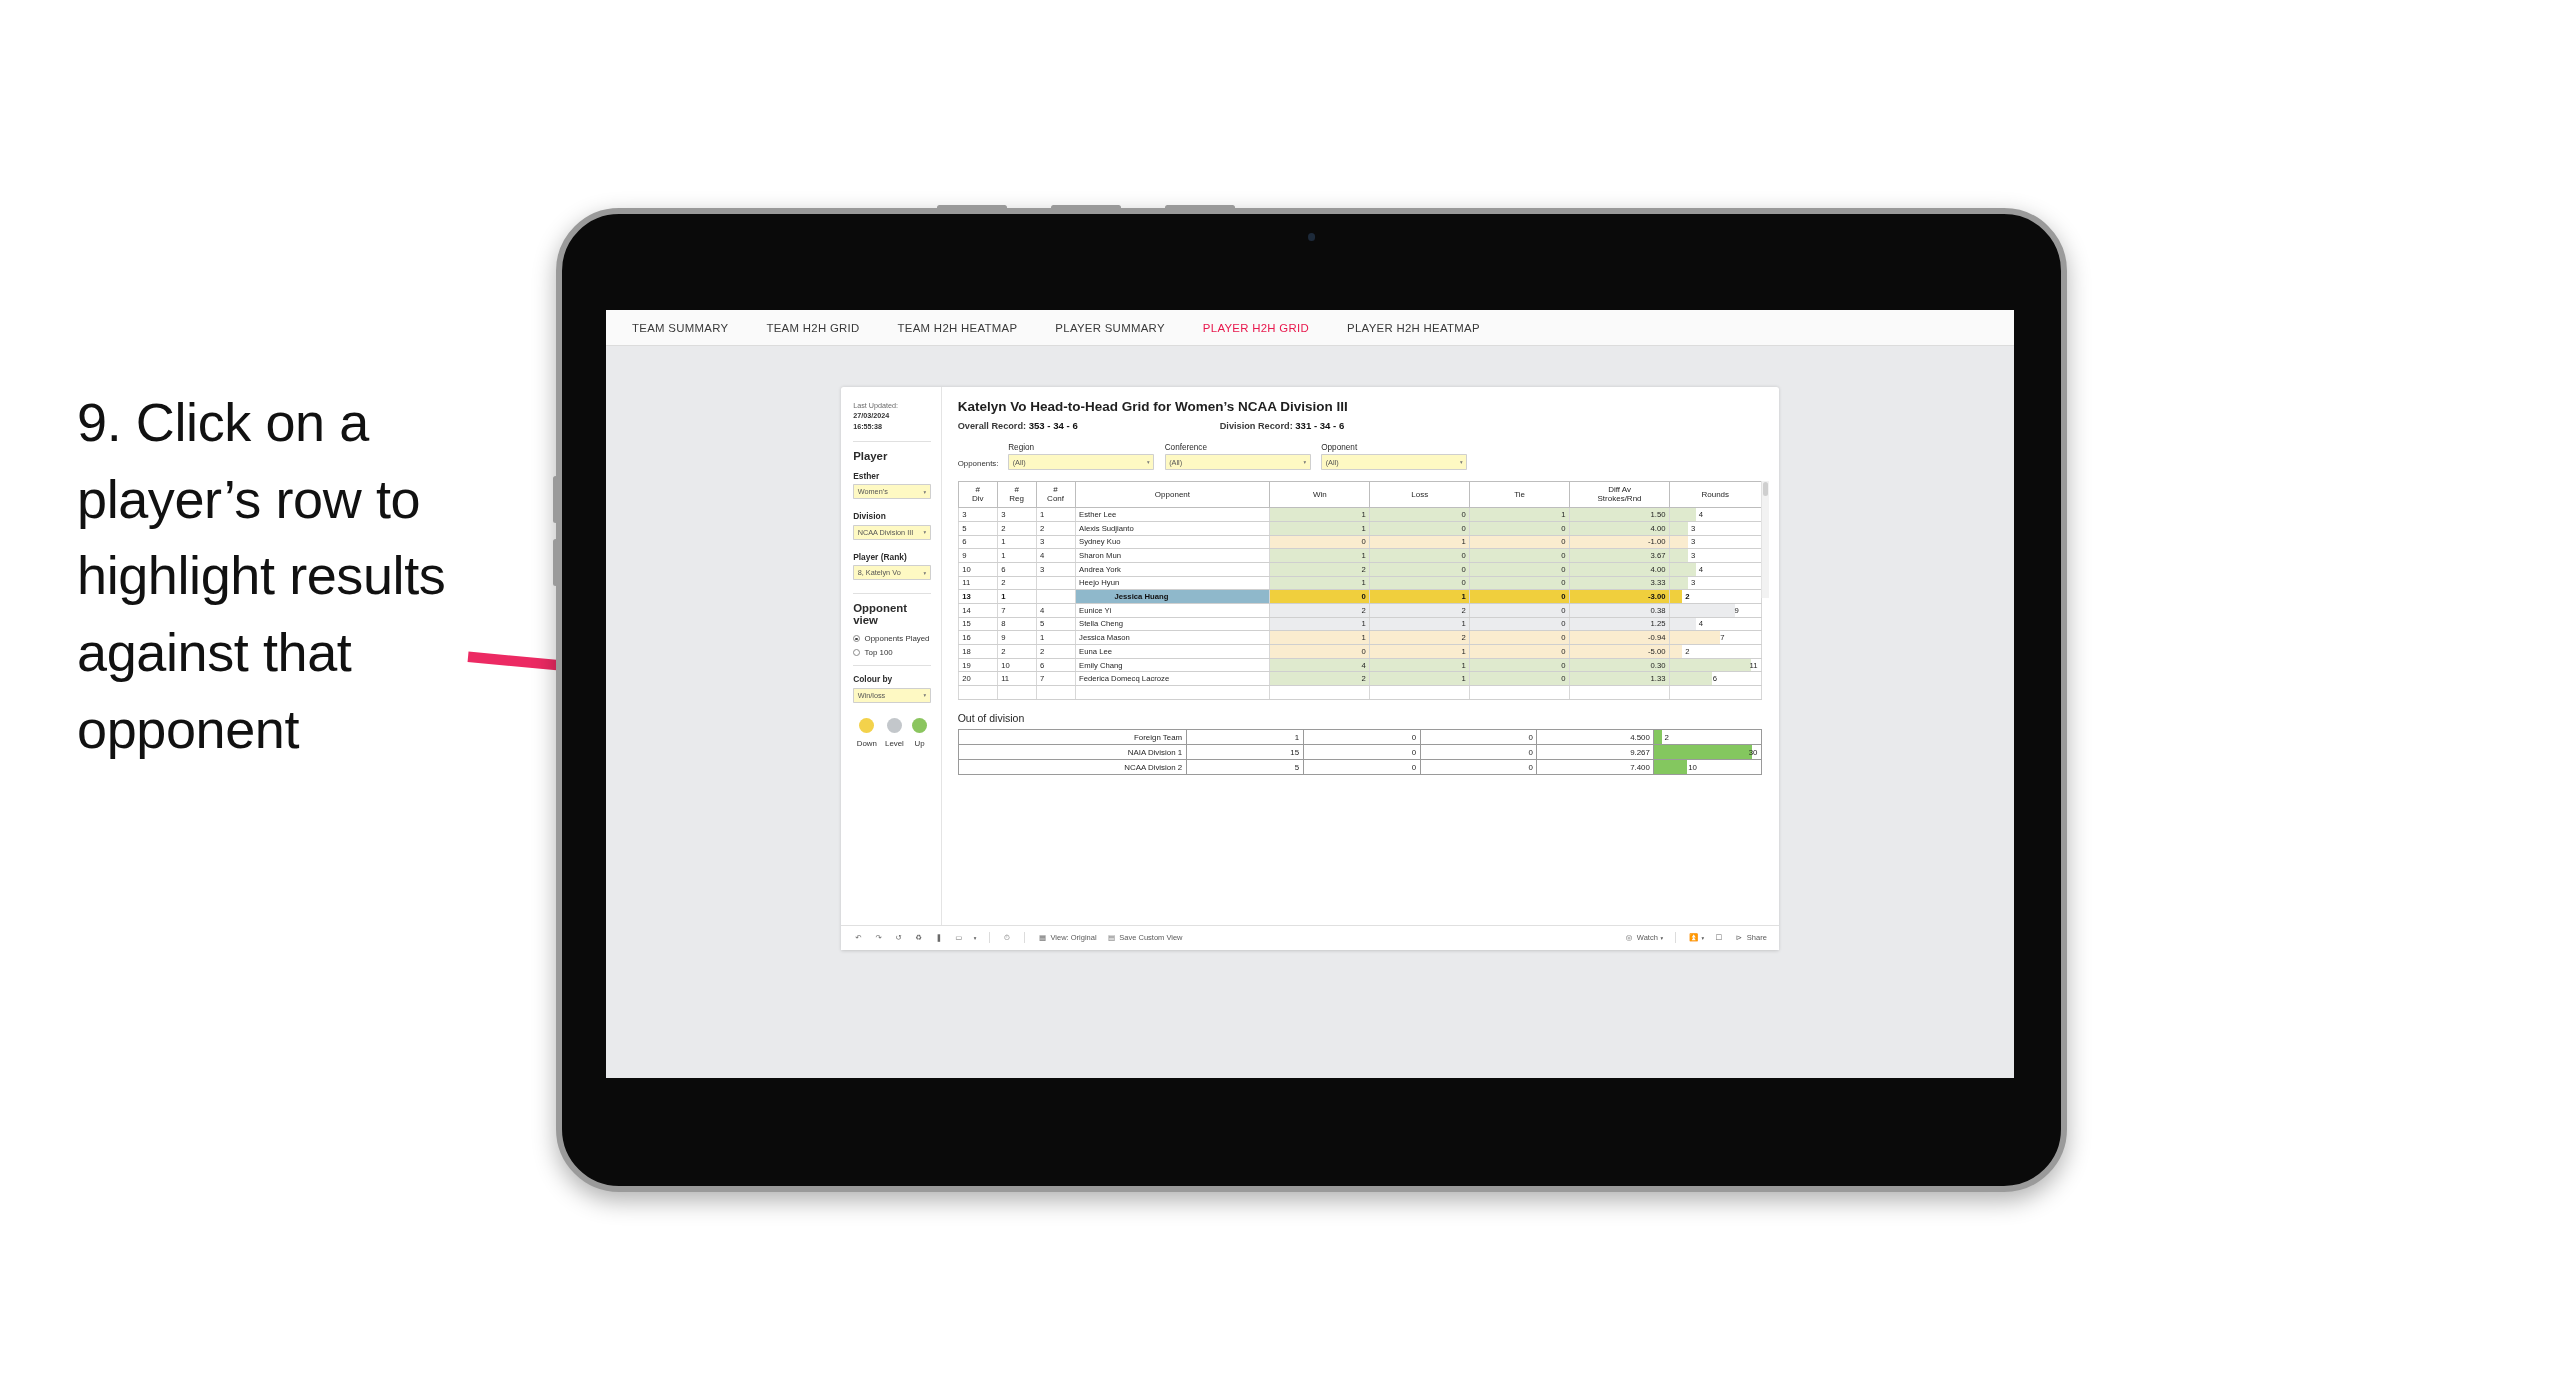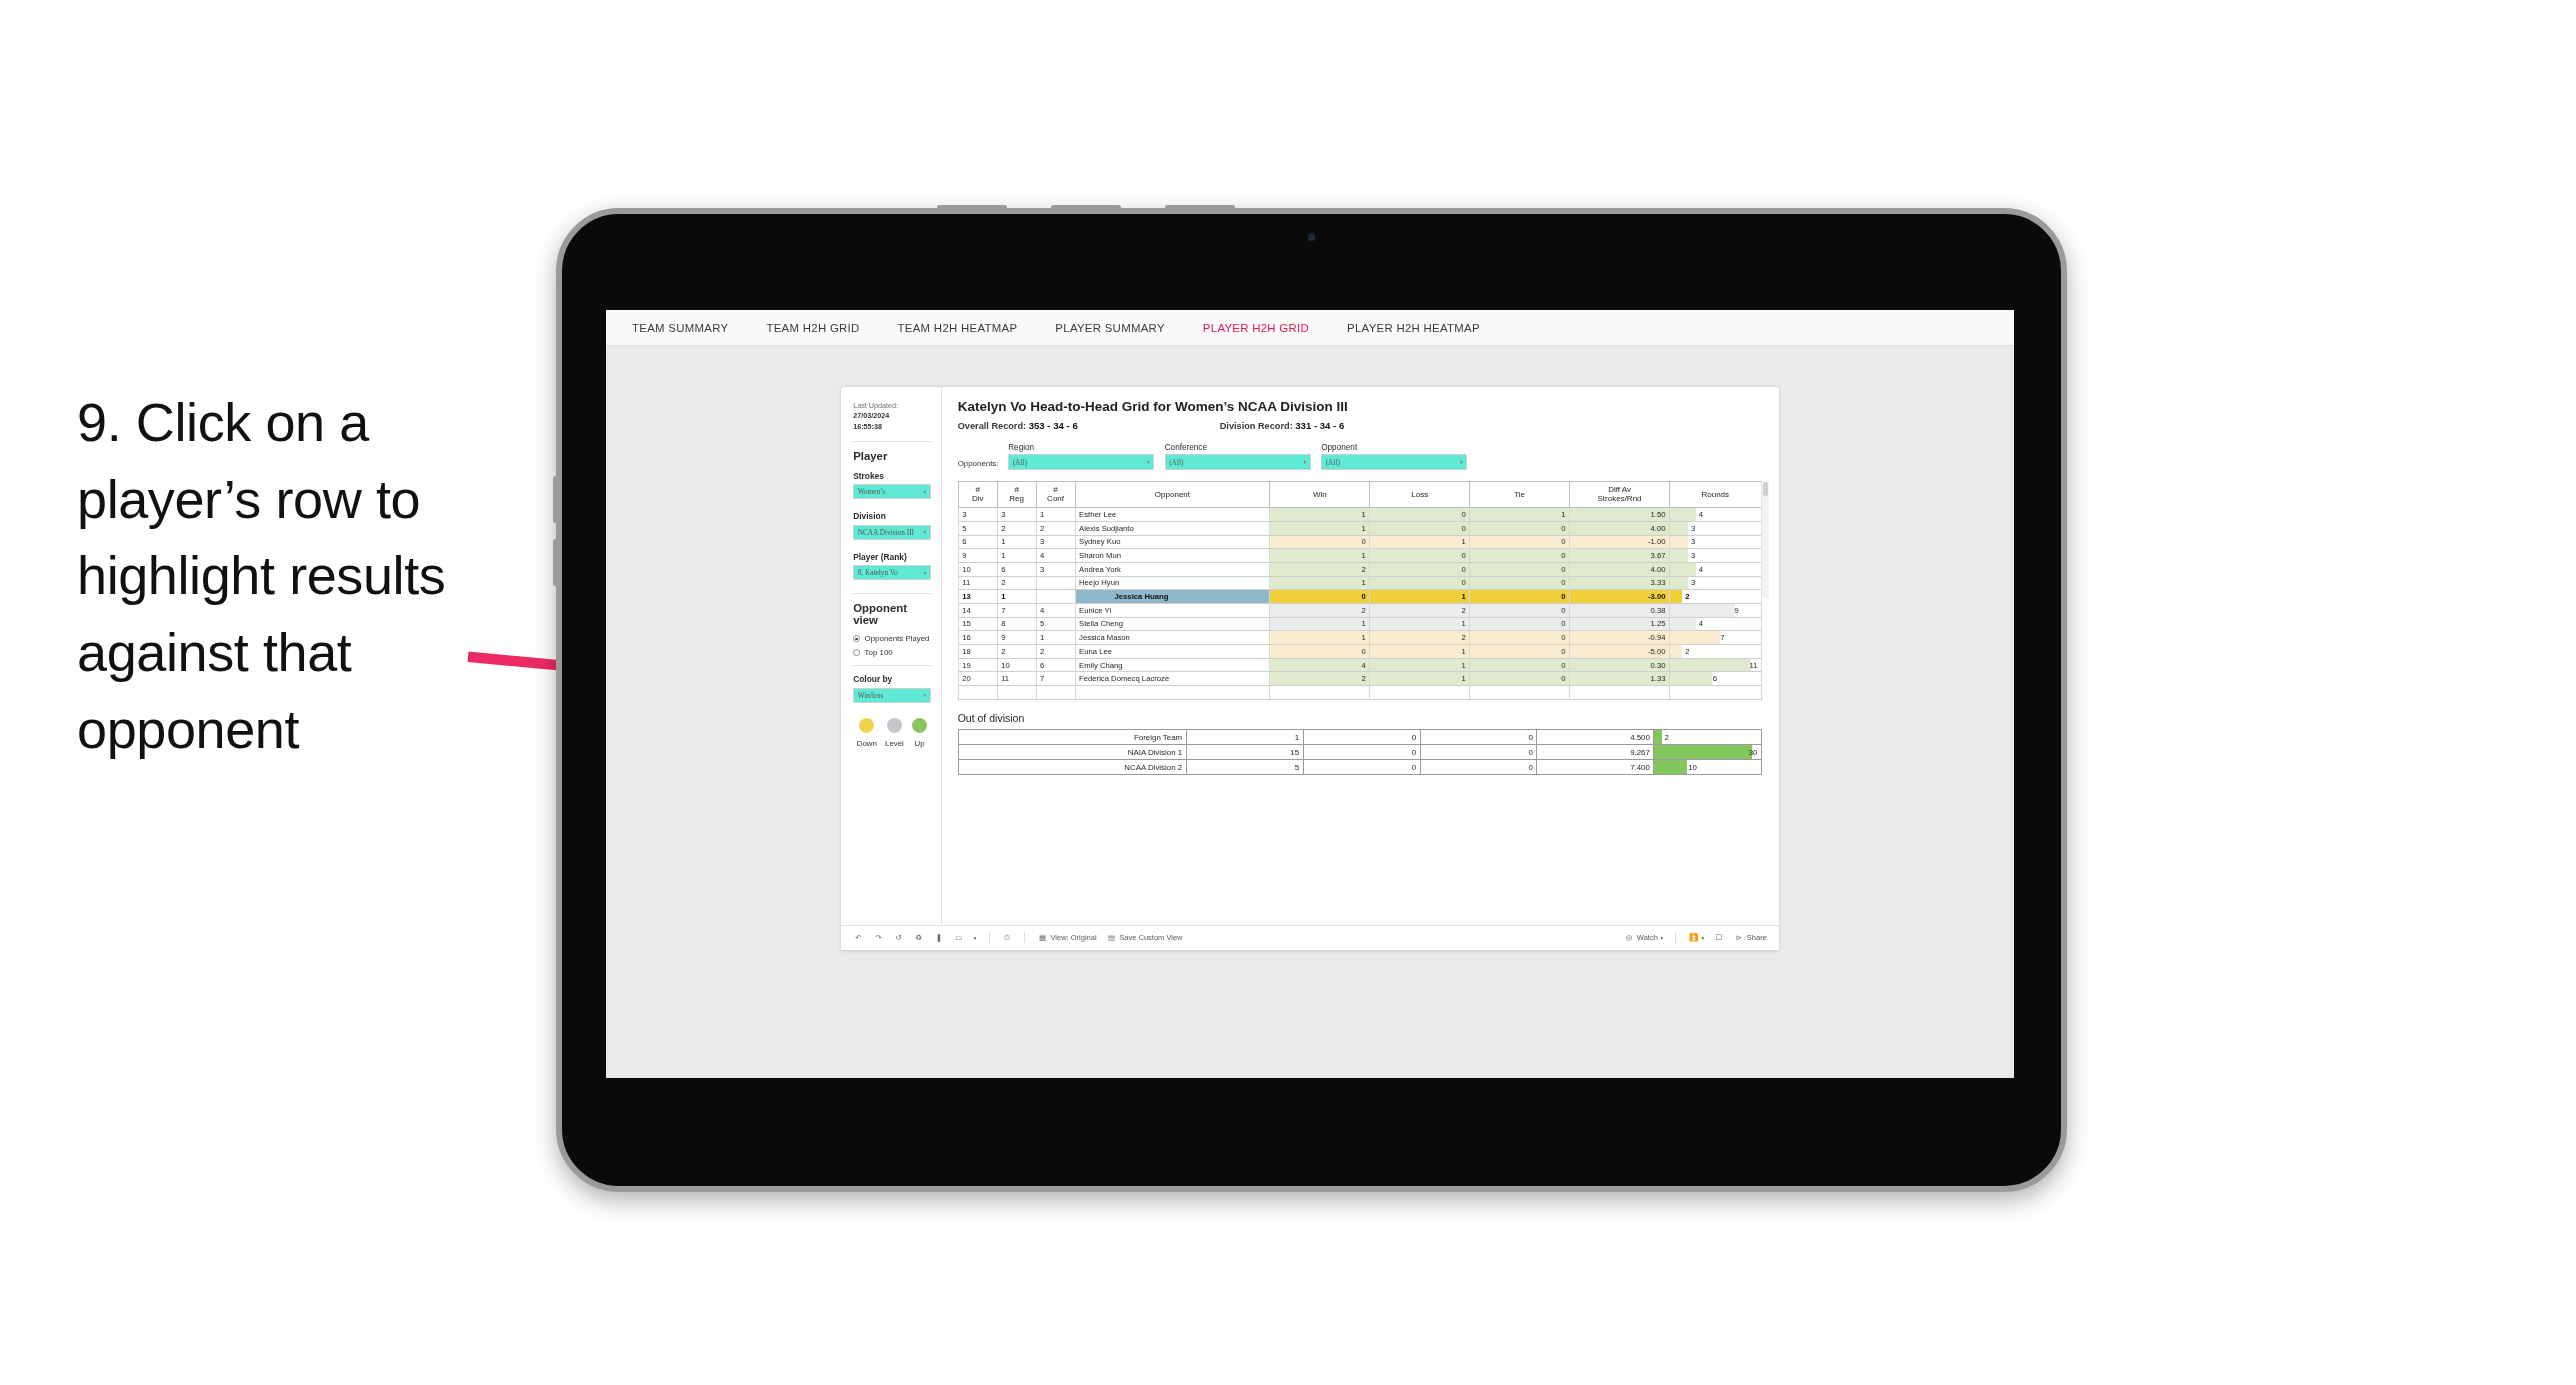--- a/index.html
+++ b/index.html
@@ -67,22 +67,22 @@
   .viz-body{display:flex;flex:1;min-height:0;}
   
   .side{width:101px;border-right:0.9px solid #e4e4e4;padding:14px 10.5px 8.7px 12.2px;box-sizing:border-box;font-size:7.9px;color:#333;}
   .updated{font-size:7.2px;color:#6b6b6b;line-height:1.45;}
   .updated b{color:#333;}
   .hr{border-top:0.9px solid #e0e0e0;margin:8.7px 0 7.9px;}
   .side h3{margin:0 0 8.7px;font-size:11.4px;font-weight:bold;color:#2b2b2b;}
   .fld{margin-bottom:12.2px;}
   .fld label{display:block;font-size:8.4px;font-weight:bold;color:#2b2b2b;margin-bottom:3.5px;}
   .sel{
-    height:13px;border:0.9px solid #cfcfcf;background:#5eead4;border-radius:0.9px;
-    display:flex;align-items:center;padding:0 3.5px;font-size:7.3px;color:#555;position:relative;font-family:Liberation Serif, serif;
+    height:13px;border:0.9px solid #cfcfcf;background:#fef9c3;border-radius:0.9px;
+    display:flex;align-items:center;padding:0 3.5px;font-size:7.3px;color:#555;position:relative;
   }
   .sel .caret{margin-left:auto;font-size:5.2px;color:#777;}
   .radio-row{display:flex;align-items:center;gap:4.4px;margin-bottom:4.4px;font-size:7.9px;color:#333;}
   .radio{width:7px;height:7px;border:0.9px solid #8a8a8a;border-radius:50%;box-sizing:border-box;position:relative;background:#fff;flex:0 0 auto;}
   .radio.on::after{content:"";position:absolute;left:1.3px;top:1.3px;width:2.6px;height:2.6px;border-radius:50%;background:#444;}
   .legend{display:flex;justify-content:space-between;margin-top:15.7px;padding:0 3.5px;}
   .legend .item{text-align:center;font-size:7.9px;color:#333;}
   .legend .dot{width:15px;height:15px;border-radius:50%;margin:0 auto 6.1px;}
   
   .main{flex:1;min-width:0;padding:12.2px 17.5px 0 15.7px;box-sizing:border-box;}
@@ -182,21 +182,21 @@
 
           <div class="side">
             <div class="updated">
               <span>Last Updated: </span><b>27/03/2024</b><br>
               <b>16:55:38</b>
             </div>
             <div class="hr"></div>
             <h3>Player</h3>
 
             <div class="fld">
-              <label>Strokes</label>
+              <label>Esther</label>
               <div class="sel">
                 <span>Women’s</span>
                 <span class="caret">▾</span>
               </div>
             </div>
 
             <div class="fld">
               <label>Division</label>
               <div class="sel">
                 <span>NCAA Division III</span>

